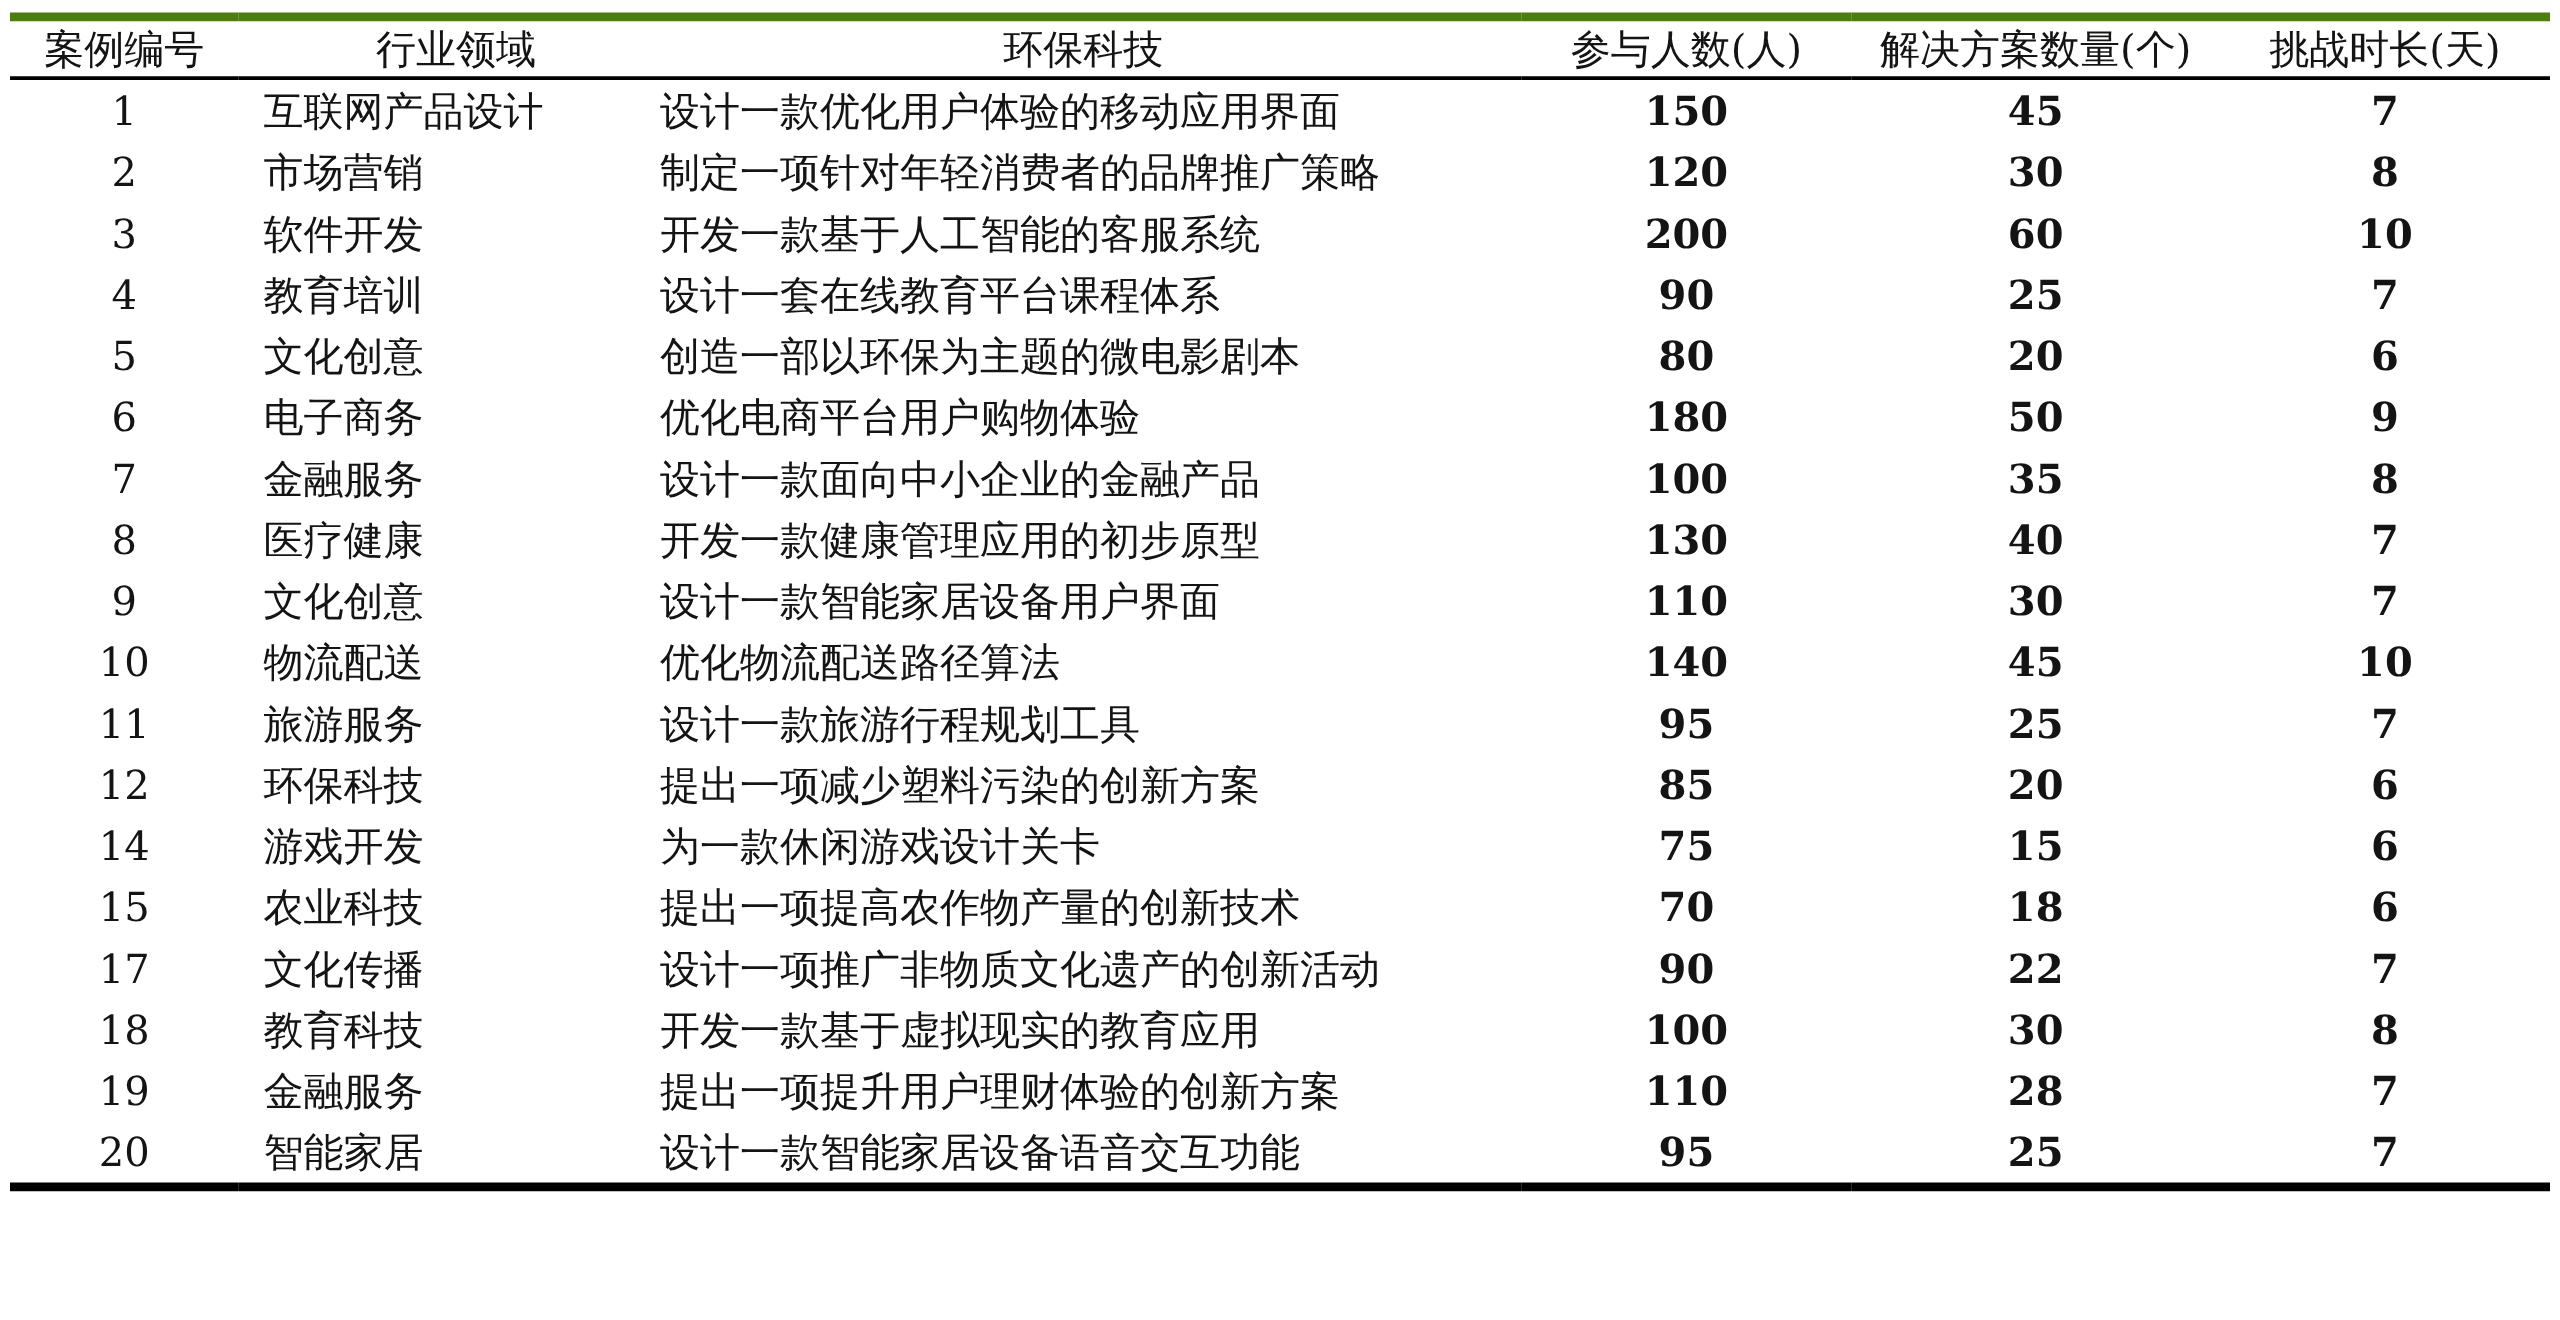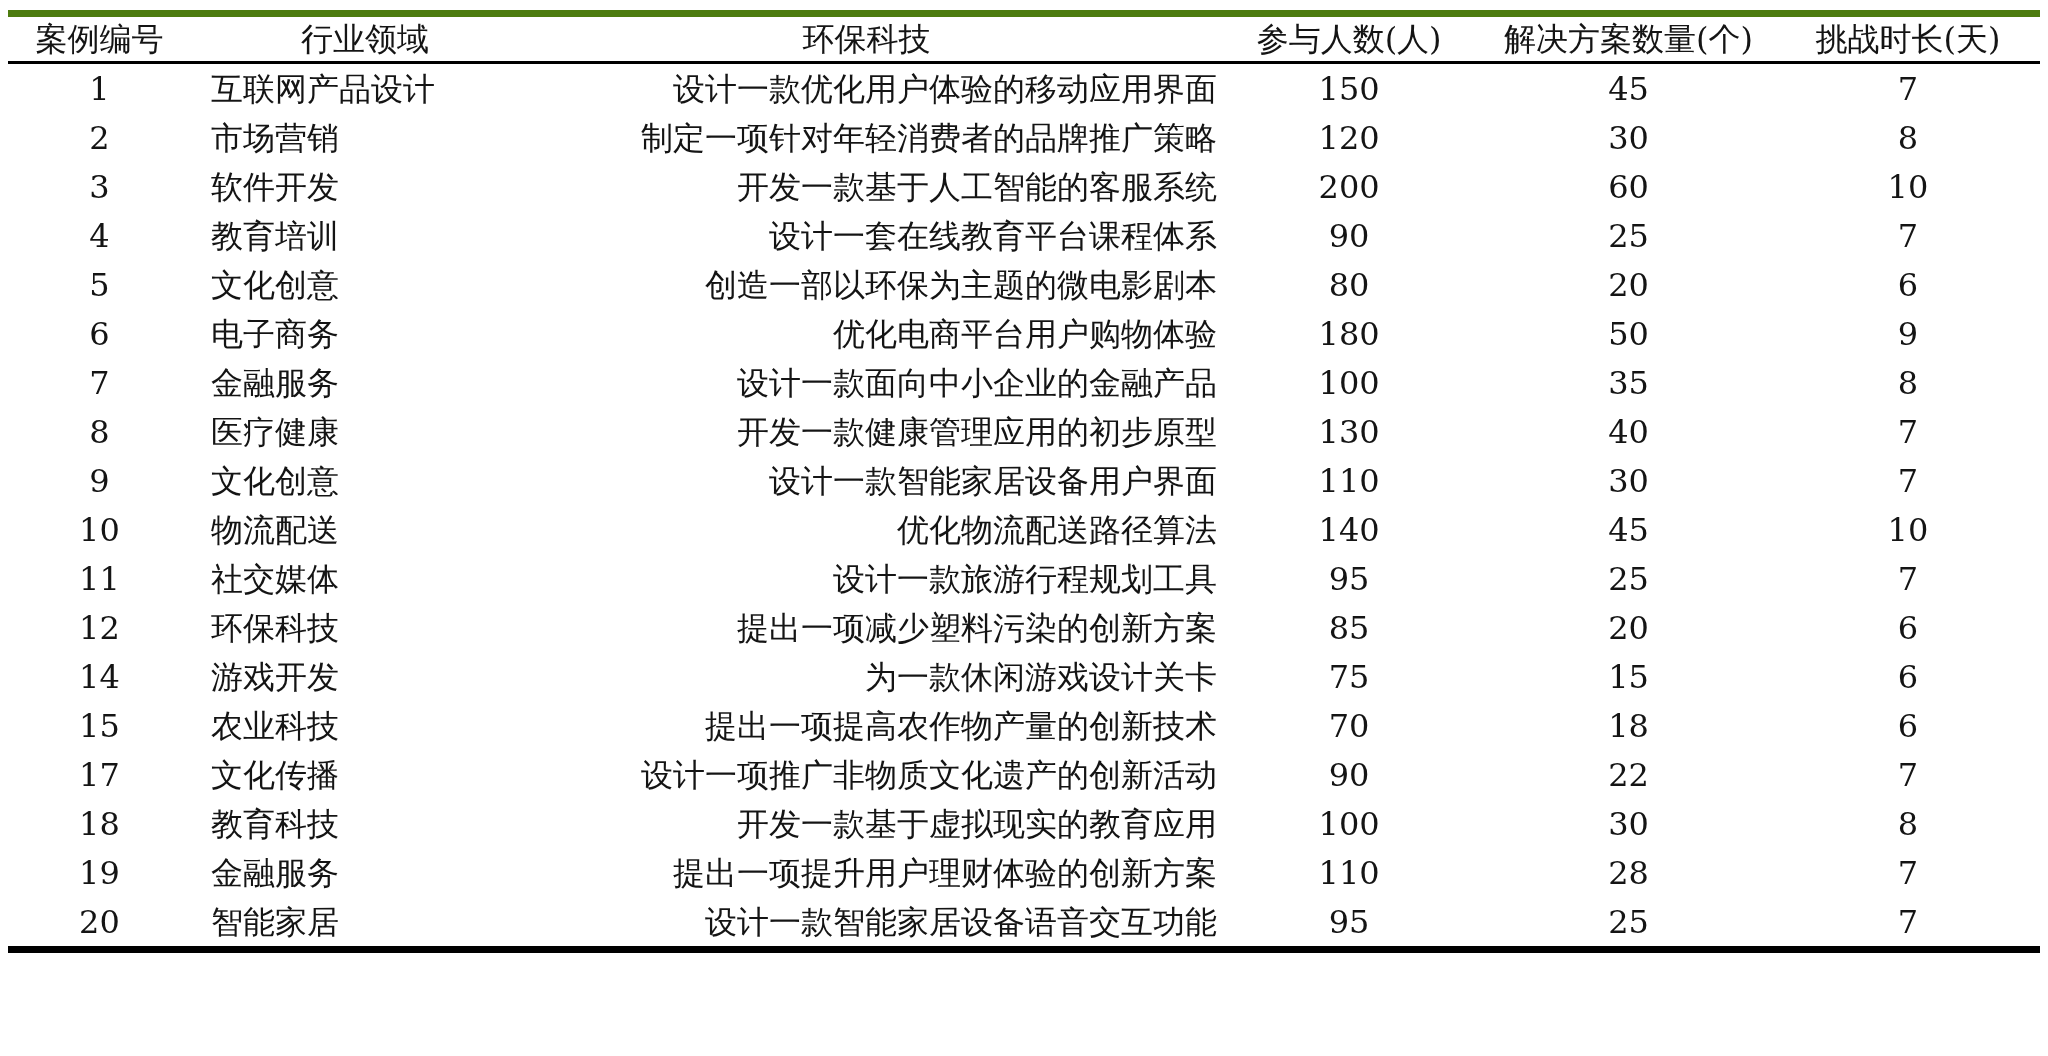--- a/index.html
+++ b/index.html
@@ -46,22 +46,22 @@
   
   .w-case      { width: 9%; }
   .w-industry  { width: 16%; }
   .w-topic     { width: 34.5%; }
   .w-part      { width: 13%; }
   .w-sol       { width: 14.5%; }
   .w-dur       { width: 13%; }
   
   td.col0 { text-align: center; }
   td.col1 { text-align: left; padding-left: 20px; }
-  td.col2 { text-align: right; padding-left: 12px; }
-  td.col3, td.col4, td.col5 { text-align: center; }
+  td.col2 { text-align: left; padding-left: 12px; }
+  td.col3, td.col4, td.col5 { text-align: center; font-weight: bold; }
   th.h-industry { text-align: left; padding-left: 110px; }
 </style>
 </head>
 <body>
 
 <div class="table-wrap">
   <table class="case-table">
     <colgroup>
       <col class="w-case">
       <col class="w-industry">
@@ -156,21 +156,21 @@
         <tr>
           <td class="col0">10</td>
           <td class="col1">物流配送</td>
           <td class="col2">优化物流配送路径算法</td>
           <td class="col3">140</td>
           <td class="col4">45</td>
           <td class="col5">10</td>
         </tr>
         <tr>
           <td class="col0">11</td>
-          <td class="col1">社交媒体</td>
+          <td class="col1">旅游服务</td>
           <td class="col2">设计一款旅游行程规划工具</td>
           <td class="col3">95</td>
           <td class="col4">25</td>
           <td class="col5">7</td>
         </tr>
         <tr>
           <td class="col0">12</td>
           <td class="col1">环保科技</td>
           <td class="col2">提出一项减少塑料污染的创新方案</td>
           <td class="col3">85</td>

